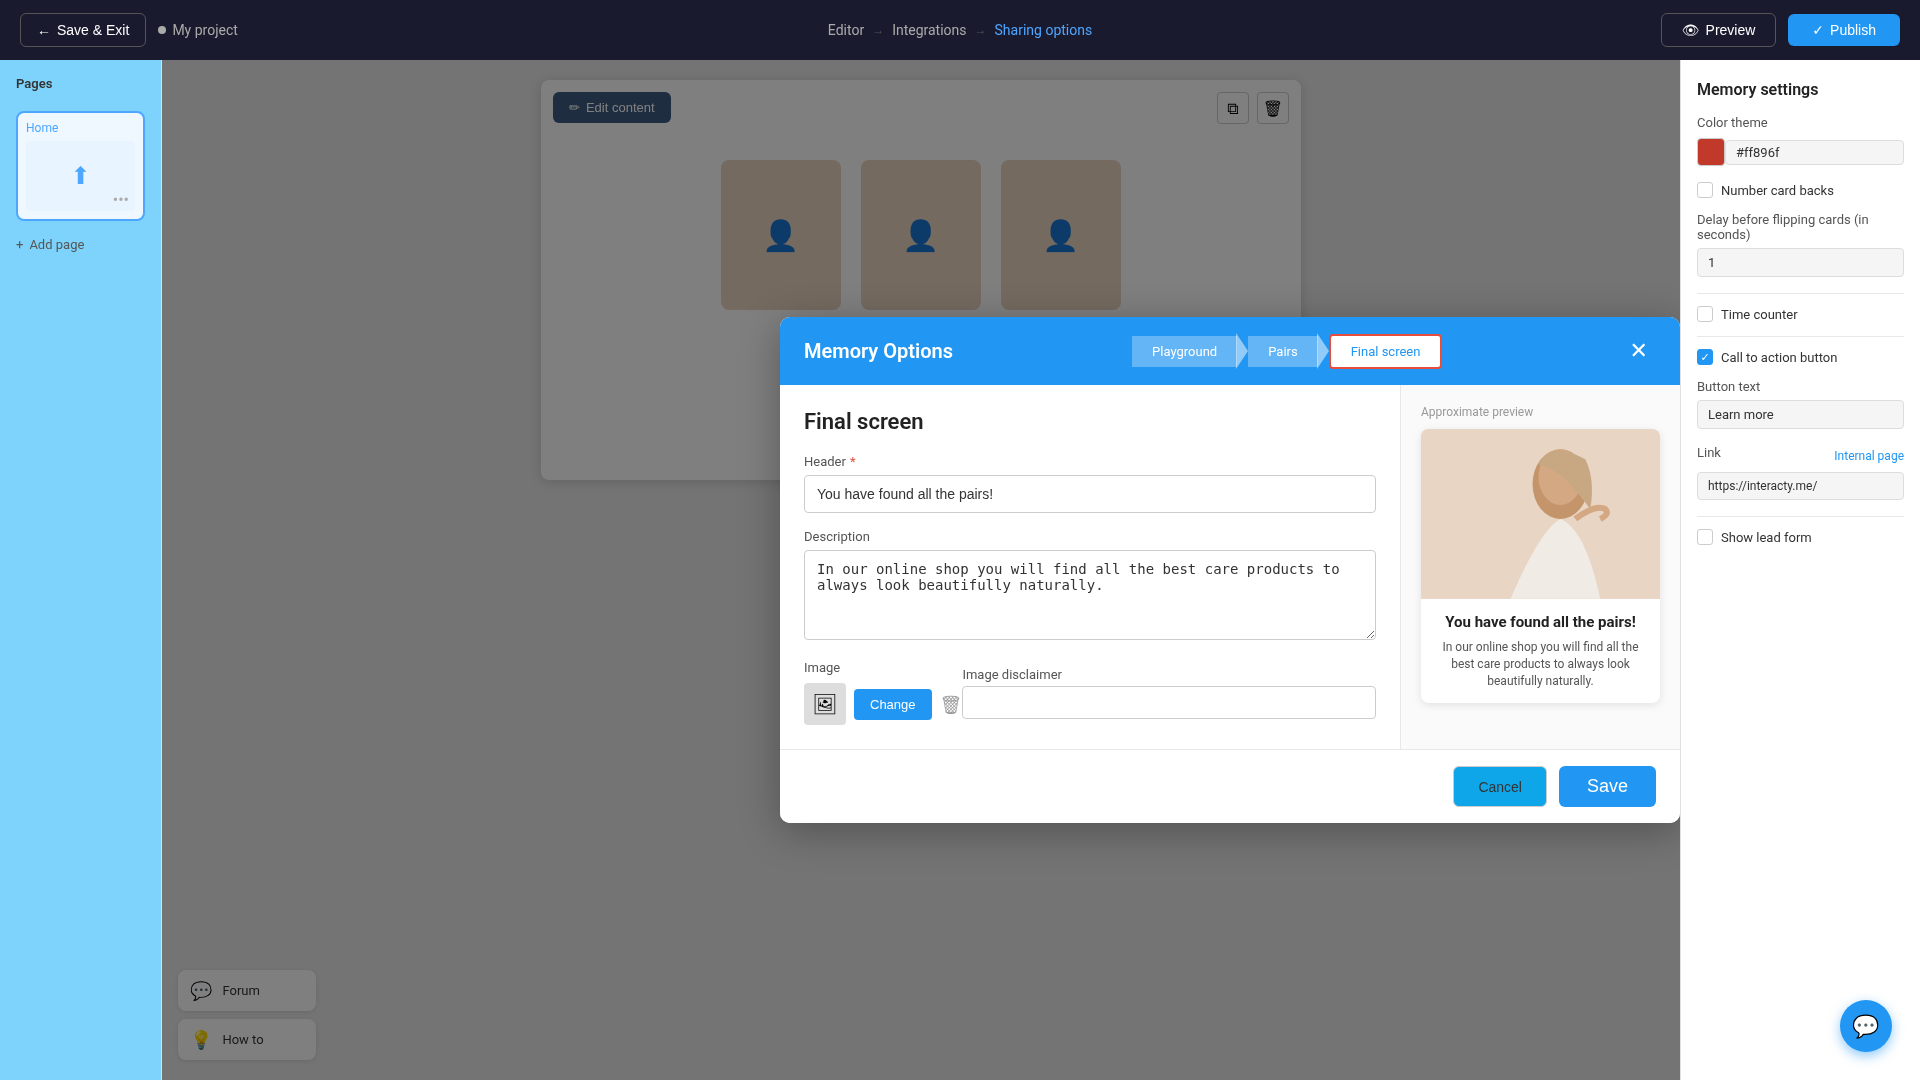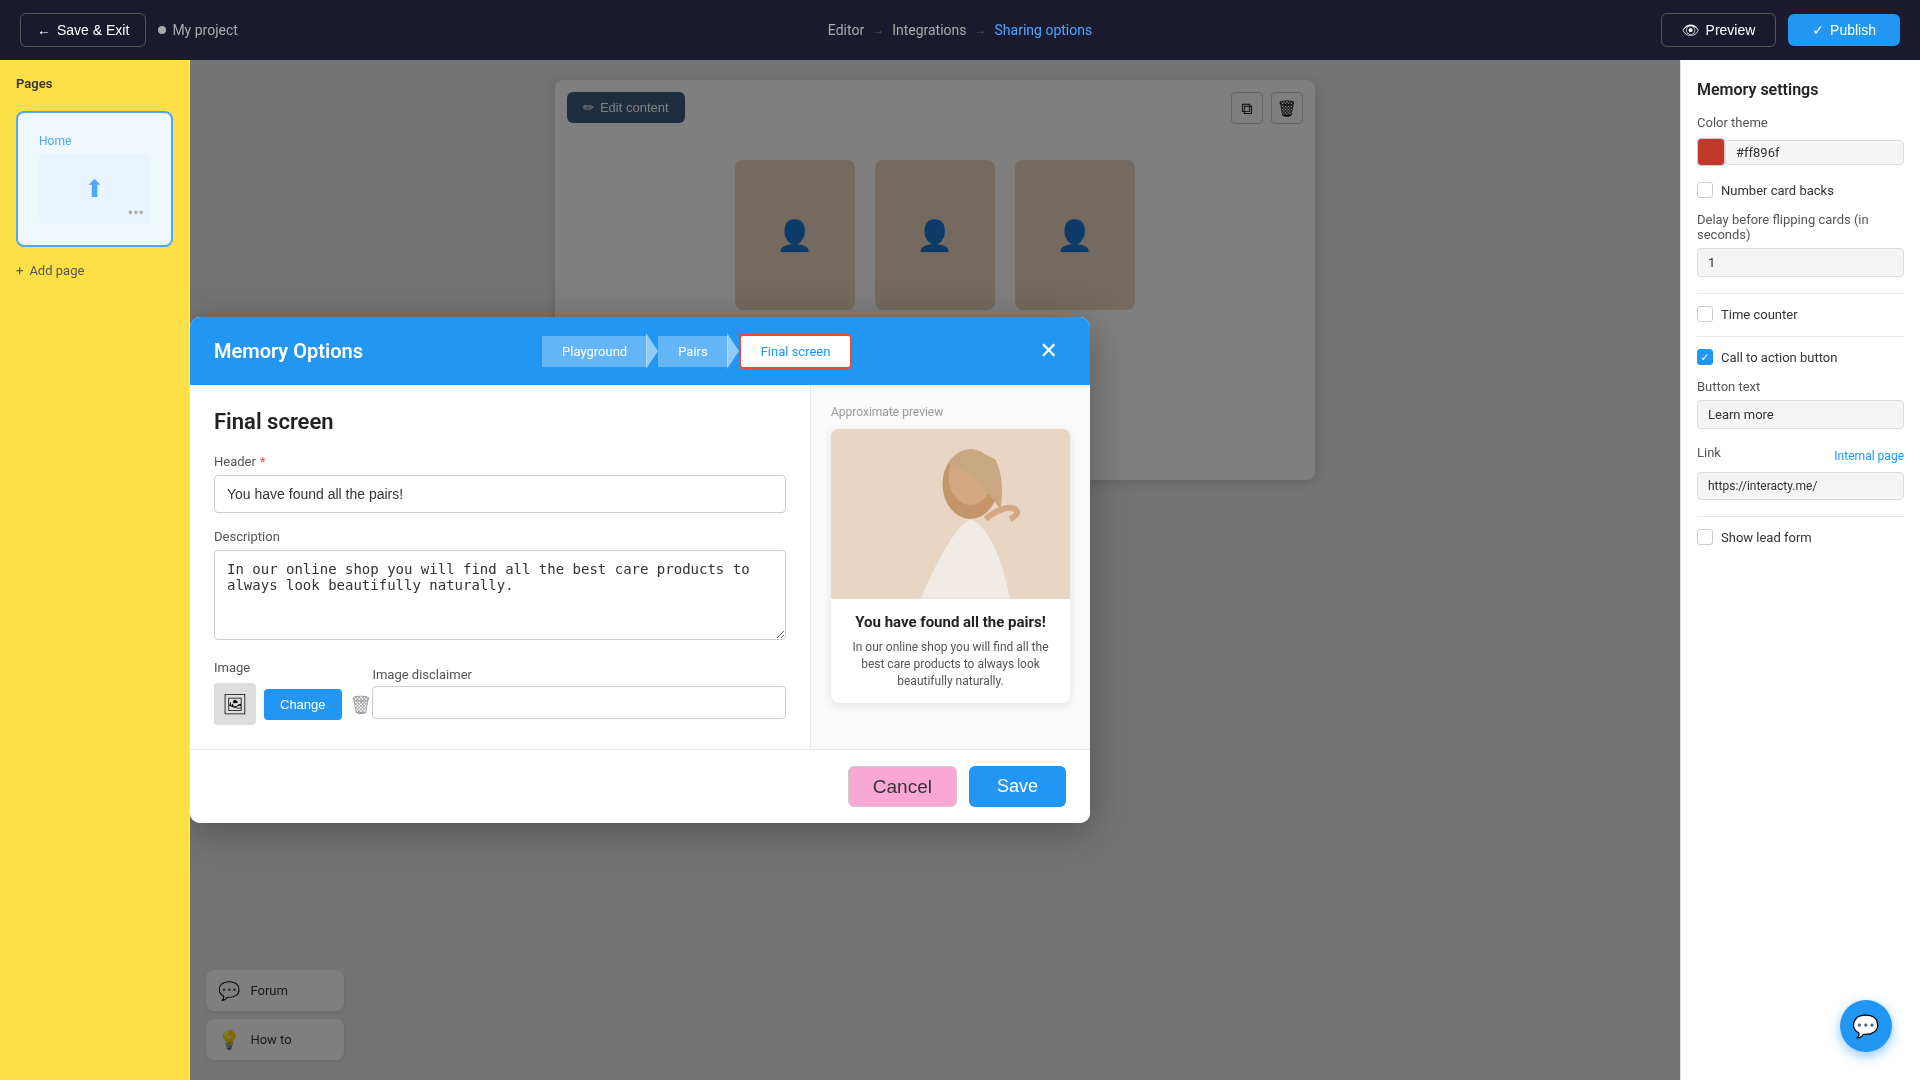--- a/index.html
+++ b/index.html
@@ -59,33 +59,33 @@
       display: flex;
       align-items: center;
       gap: 6px;
     }
 
     
     .main-layout { display: flex; height: calc(1080px - 60px); }
 
     
     .sidebar {
-      width: 190px;
-      background: #fde047;
+      width: 162px;
+      background: #7dd3fc;
       border-right: 1px solid #e0e0e0;
       padding: 16px;
       display: flex;
       flex-direction: column;
       gap: 12px;
     }
     .pages-title { font-size: 13px; color: #333; font-weight: 600; margin-bottom: 8px; }
     .page-item {
       border: 2px solid #4da6ff;
       border-radius: 8px;
-      padding: 21px;
+      padding: 8px;
       cursor: pointer;
       background: #f0f8ff;
     }
     .page-item-label { font-size: 12px; color: #4da6ff; margin-bottom: 6px; }
     .page-thumbnail {
       width: 100%;
       height: 70px;
       background: #e8f4ff;
       border-radius: 4px;
       display: flex;
@@ -190,21 +190,21 @@
     .link-value-box { background: #f5f5f5; border: 1px solid #ddd; border-radius: 4px; padding: 6px 10px; font-size: 12px; color: #333; margin-bottom: 16px; }
 
     
     .overlay {
       position: absolute;
       top: 0; left: 0; right: 0; bottom: 0;
       background: rgba(0,0,0,0.5);
       z-index: 100;
       display: flex;
       align-items: center;
-      justify-content: flex-start;
+      justify-content: flex-end;
     }
 
     
     .modal {
       background: #fff;
       border-radius: 10px;
       width: 900px;
       max-height: 580px;
       box-shadow: 0 8px 40px rgba(0,0,0,0.3);
       overflow: hidden;
@@ -300,21 +300,21 @@
       border-radius: 8px;
       overflow: hidden;
       box-shadow: 0 2px 8px rgba(0,0,0,0.1);
     }
     .preview-image { width: 100%; height: 170px; background: #e8d8c8; display: flex; align-items: center; justify-content: center; overflow: hidden; }
     .preview-content { padding: 14px; text-align: center; }
     .preview-heading { font-size: 15px; font-weight: 700; color: #222; margin-bottom: 8px; }
     .preview-desc { font-size: 12px; color: #555; line-height: 1.4; }
     
     .modal-footer { padding: 16px 24px; display: flex; justify-content: flex-end; gap: 12px; border-top: 1px solid #e8e8e8; background: #fff; }
-    .cancel-btn { background: #f9a8d4; border: 1px solid #ccc; color: #333; padding: 6px 24px; border-radius: 6px; cursor: pointer; font-size: 19px; }
+    .cancel-btn { background: #0ea5e9; border: 1px solid #ccc; color: #333; padding: 6px 24px; border-radius: 6px; cursor: pointer; font-size: 14px; }
     .save-btn { background: #2196f3; border: none; color: #fff; padding: 10px 28px; border-radius: 6px; cursor: pointer; font-size: 18px; }
 
     
     .chat-fab {
       position: fixed;
       bottom: 28px;
       right: 28px;
       width: 52px;
       height: 52px;
       border-radius: 50%;

